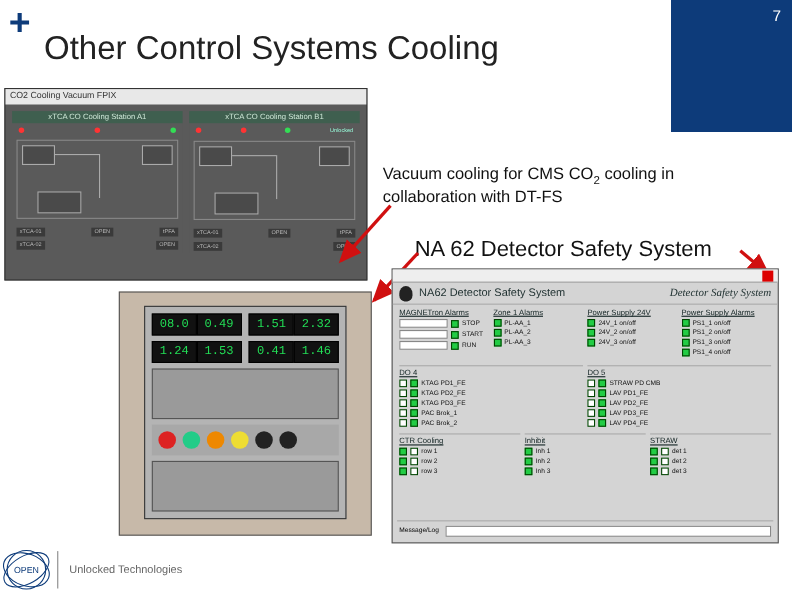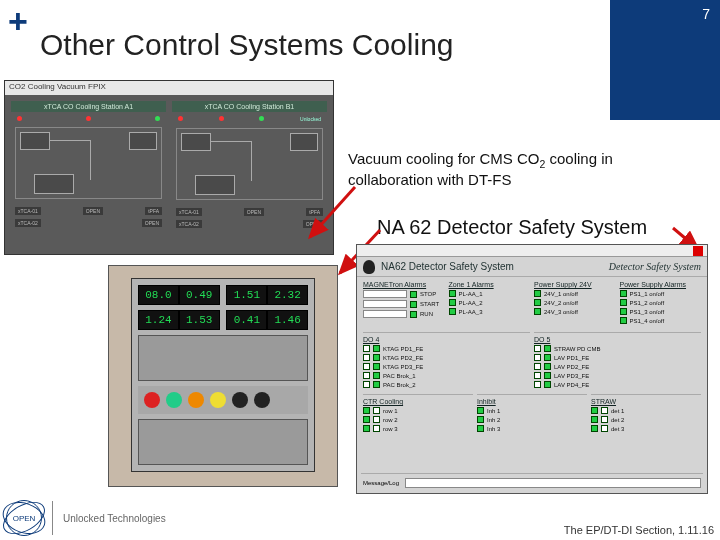--- a/index.html
+++ b/index.html
@@ -535,14 +535,13 @@
 <div class="footer">
   <div class="logo-block">
     <div class="cern-logo">
       <span>OPEN</span>
     </div>
     <div class="divider"></div>
     <div class="ep">
       <div class="l2">Unlocked Technologies</div>
     </div>
   </div>
-  <div>The EP/DT-DI Section, 1.11.16</div>
 </div>
 
 </body></html>

